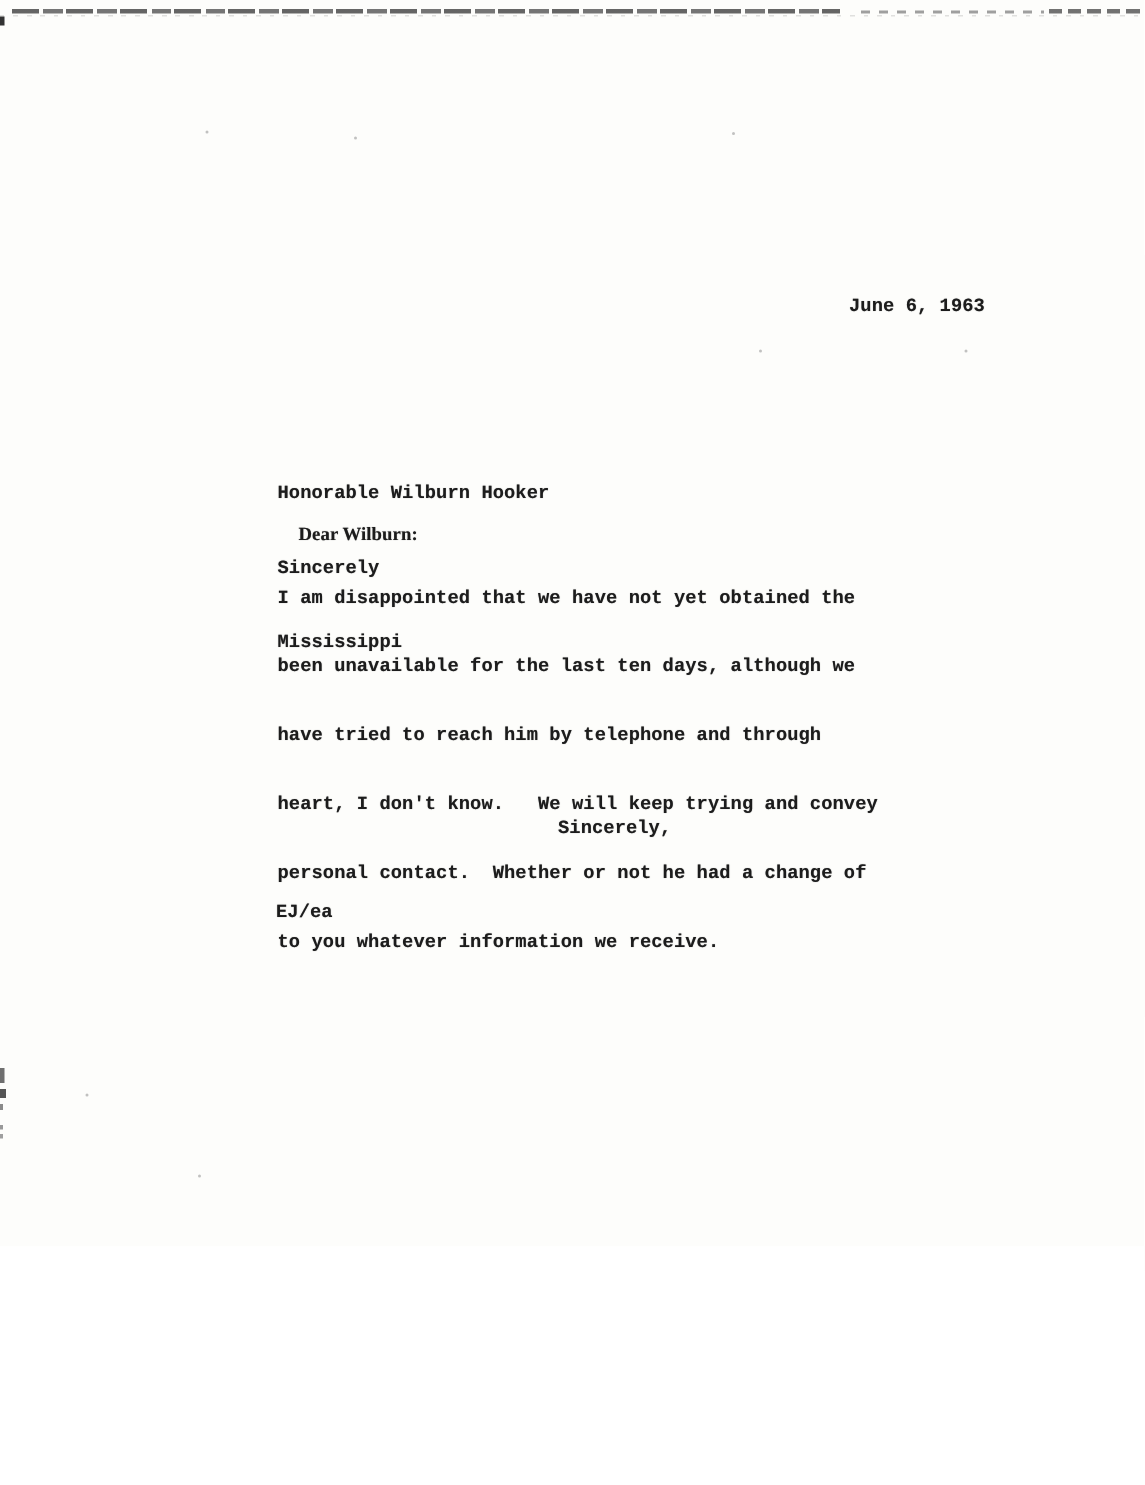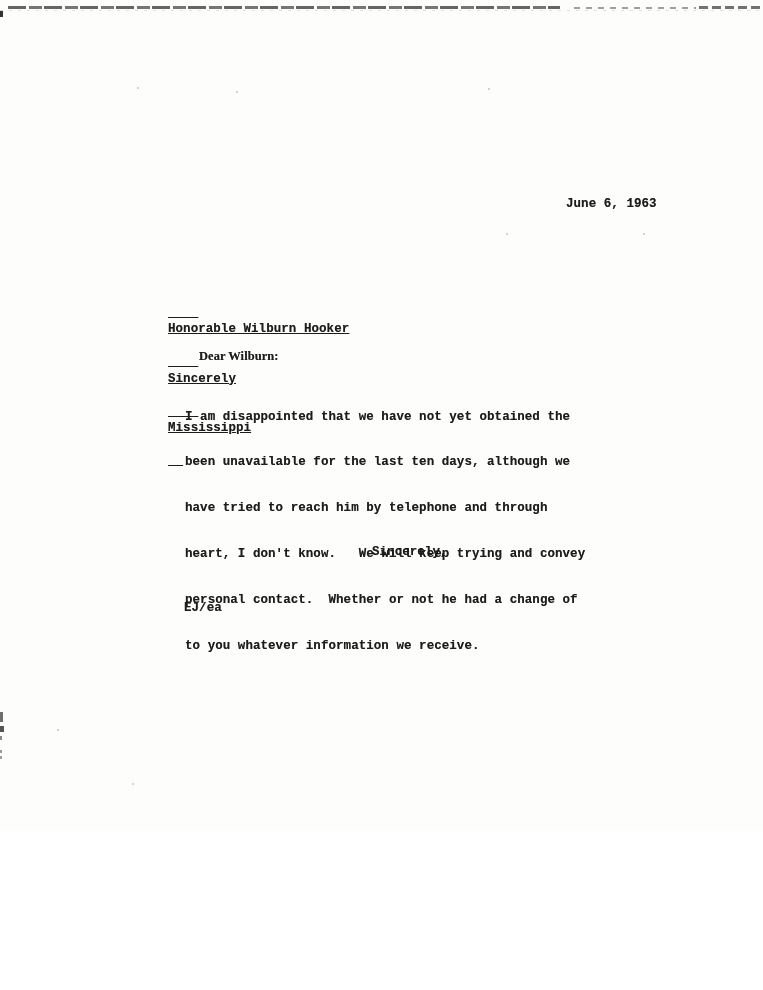--- a/index.html
+++ b/index.html
@@ -14,23 +14,23 @@
     color: #1c1c1c;
   }
   .txt {
     position: absolute;
     white-space: pre;
     font-size: 12.5px;
     letter-spacing: 0.05px;
     text-shadow: 0 0 0.6px rgba(25,25,25,0.55);
   }
   .date       { left: 566px; top: 197px; }
-  .recipient  { left: 168px; top: 288px; line-height: 16.5px; text-decoration: underline; }
+  .recipient  { left: 185px; top: 288px; line-height: 16.5px; }
   .salutation { left: 199px; top: 349px; font-family: Liberation Serif, serif; }
-  .body-block { left: 185px; top: 379px; line-height: 15.3px; }
+  .body-block { left: 185px; top: 361px; line-height: 15.3px; }
   .closing    { left: 372px; top: 498px; margin-top: 47px; }
   .signature  { left: 372px; top: 556px; line-height: 16px; }
   .initials   { left: 184px; top: 601px; }
 
   
   .artifact { position: absolute; pointer-events: none; }
   .top-seg1 {
     left: 8px; top: 6px; width: 552px; height: 3px; opacity: .85;
     background: repeating-linear-gradient(90deg,
       #4a4a4a 0 18px, rgba(0,0,0,0) 18px 21px,

